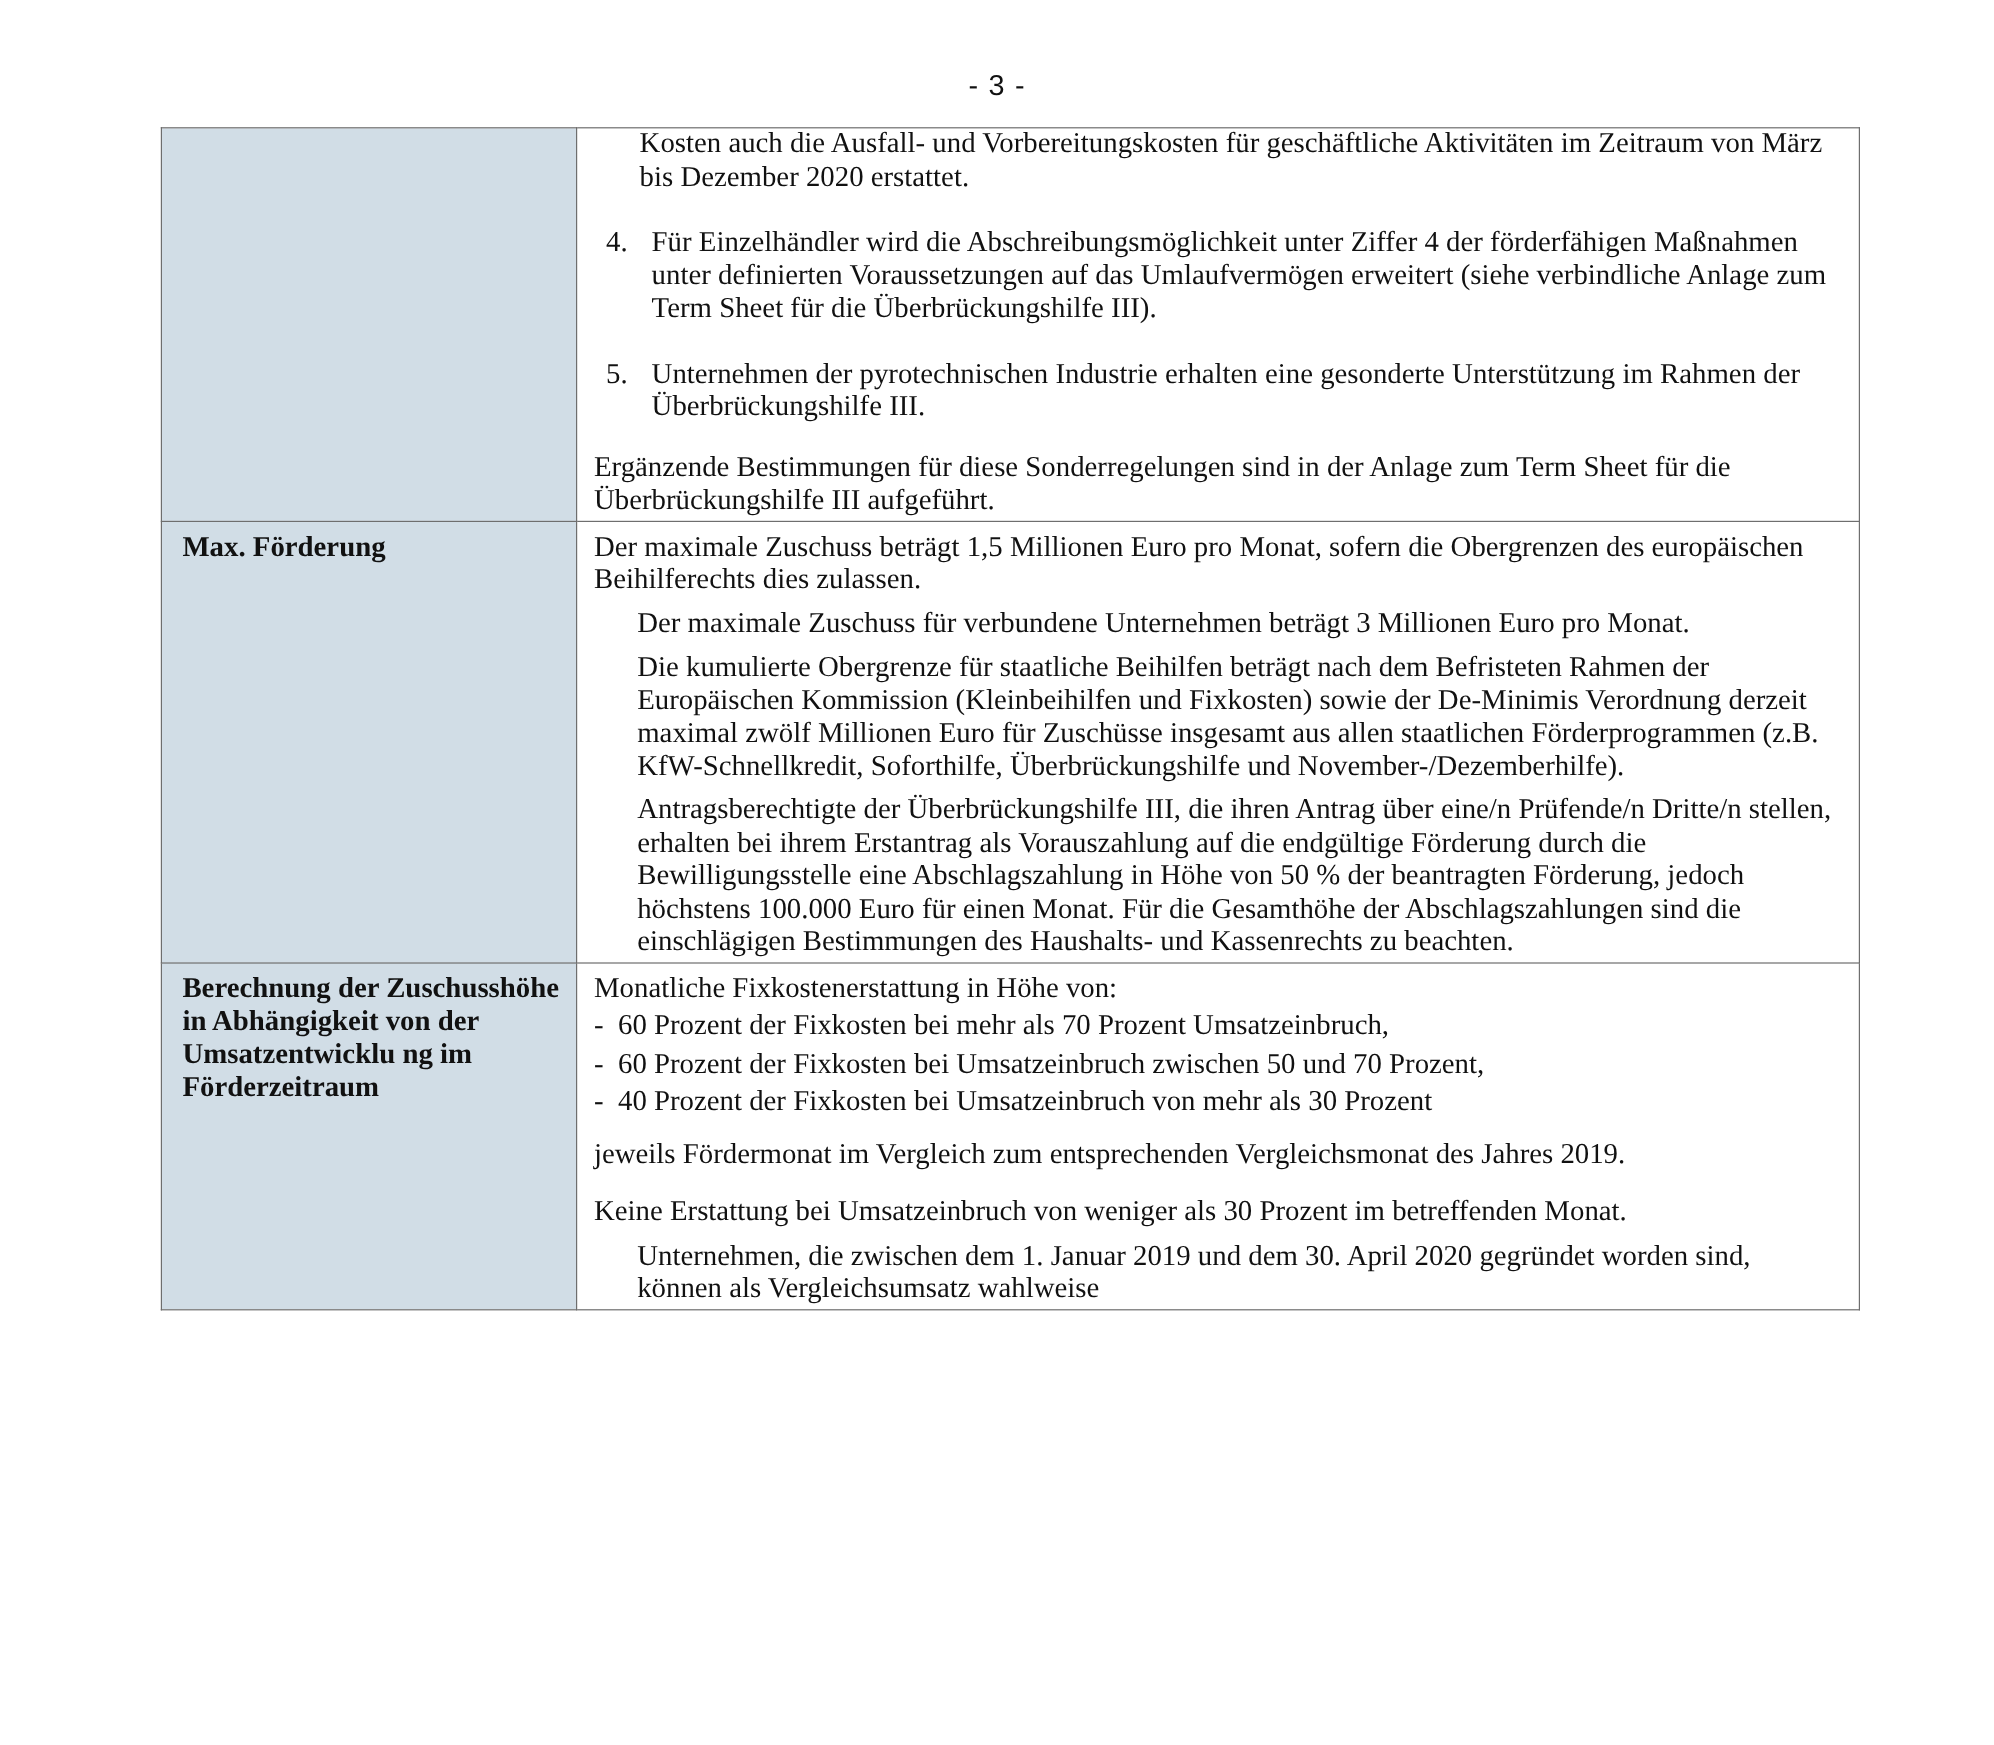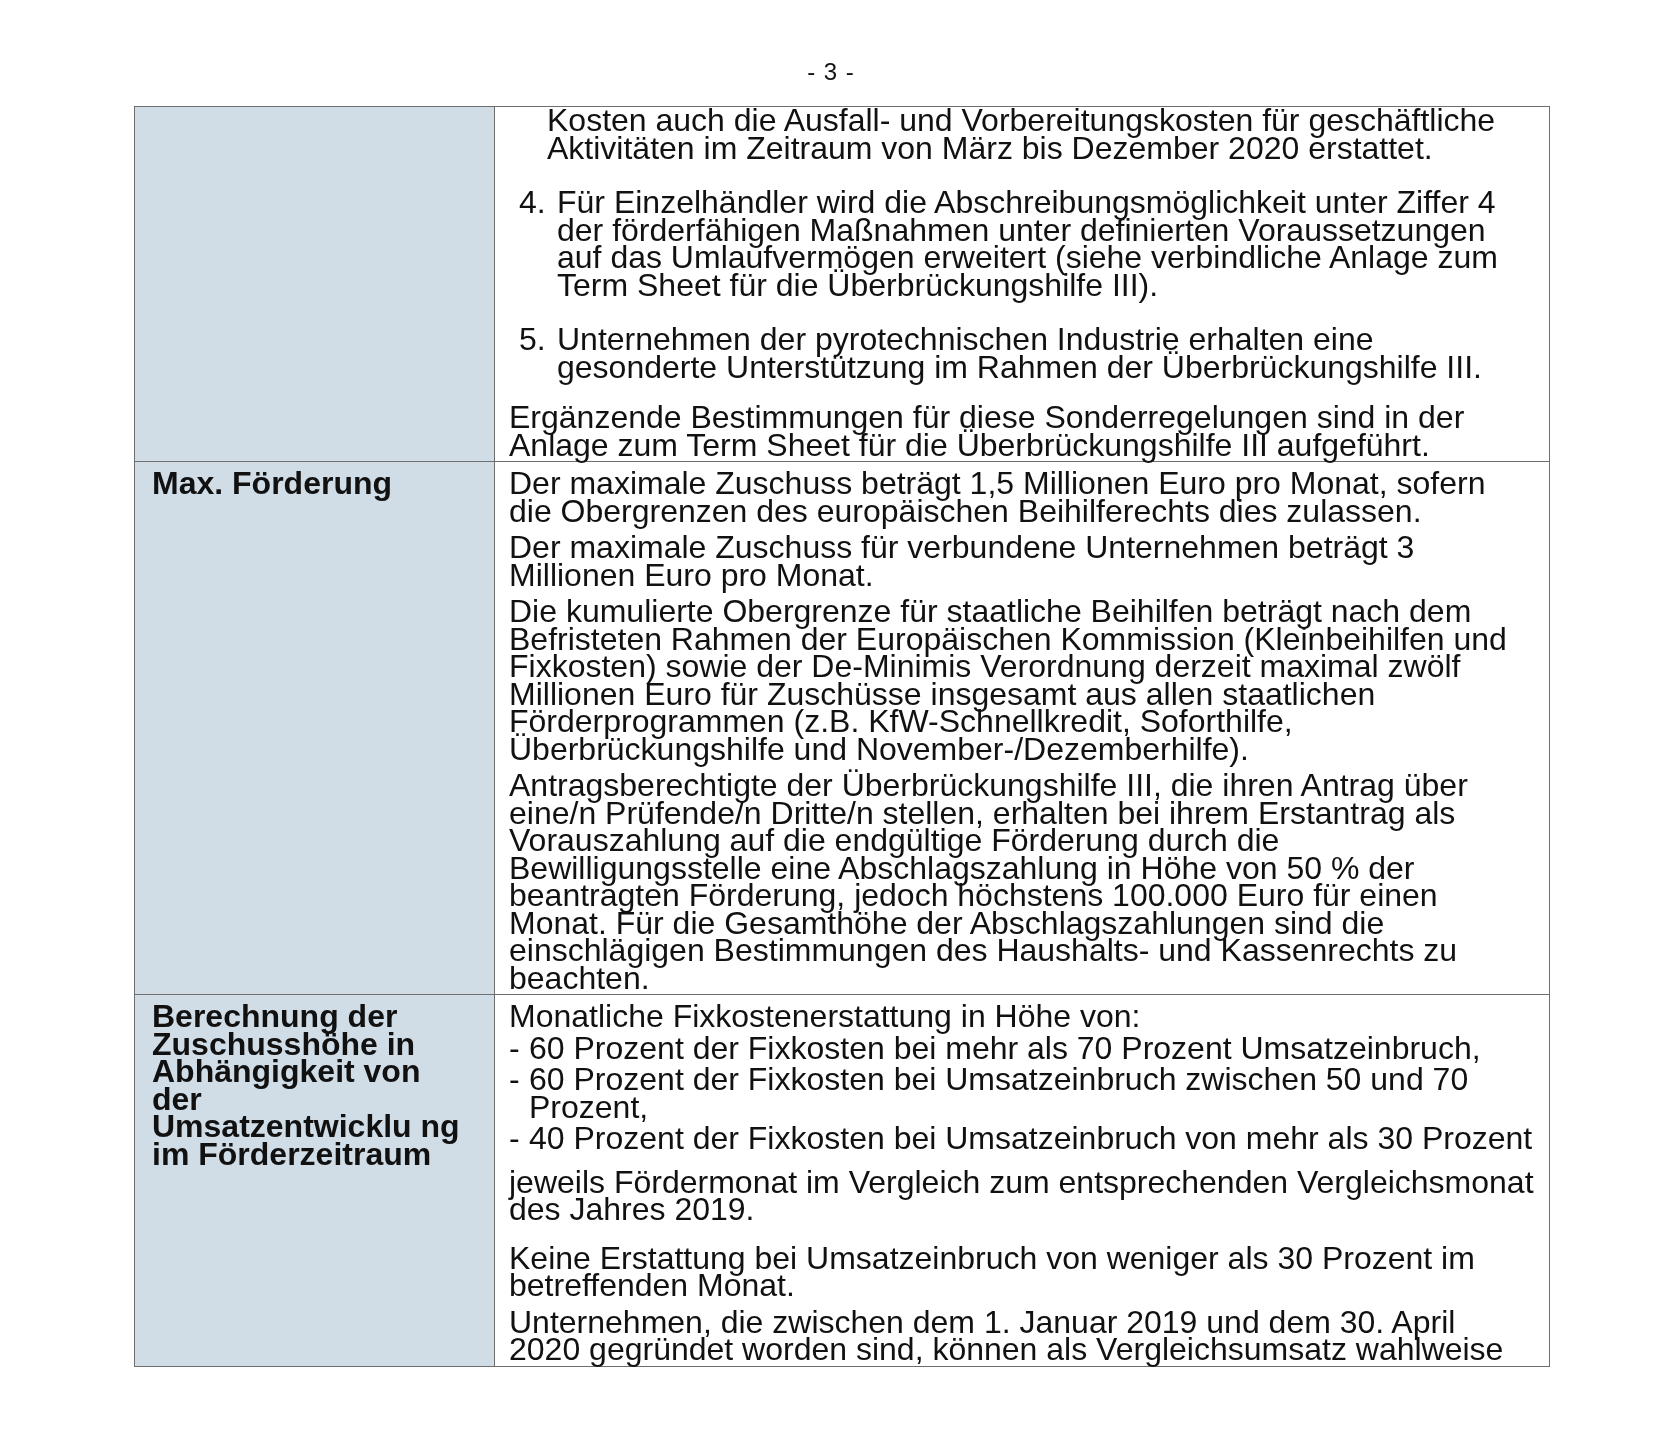--- a/index.html
+++ b/index.html
@@ -28,35 +28,36 @@
       position: absolute;
       top: 106px;
       left: 134px;
       width: 1416px;
       border-collapse: collapse;
       table-layout: fixed;
     }
     .doc-table td {
       border: 1.5px solid #6e6e6e;
       vertical-align: top;
-      font-size: 32px;
+      font-size: 24px;
       line-height: 27.5px;
+      font-family: Liberation Serif, serif;
     }
     .col-label {
       width: 318px;
       background: #d1dde6;
-      padding: 8px 24px 0 17px;
+      padding: 8px 10px 0 17px;
       font-weight: bold;
     }
     .col-content {
       padding: 0 14px 2px 14px;
       background: #ffffff;
     }
     .p { margin: 0; }
-    .gap-s { margin-top: 9px; }
+    .gap-s { margin-top: 9px; margin-left: 36px; }
     .gap-l { margin-top: 27px; }
     .indent-cont { padding-left: 40px; }
     .num-item {
       display: flex;
       margin-left: 10px;
     }
     .num-item .num {
       width: 38px;
       flex: none;
     }

